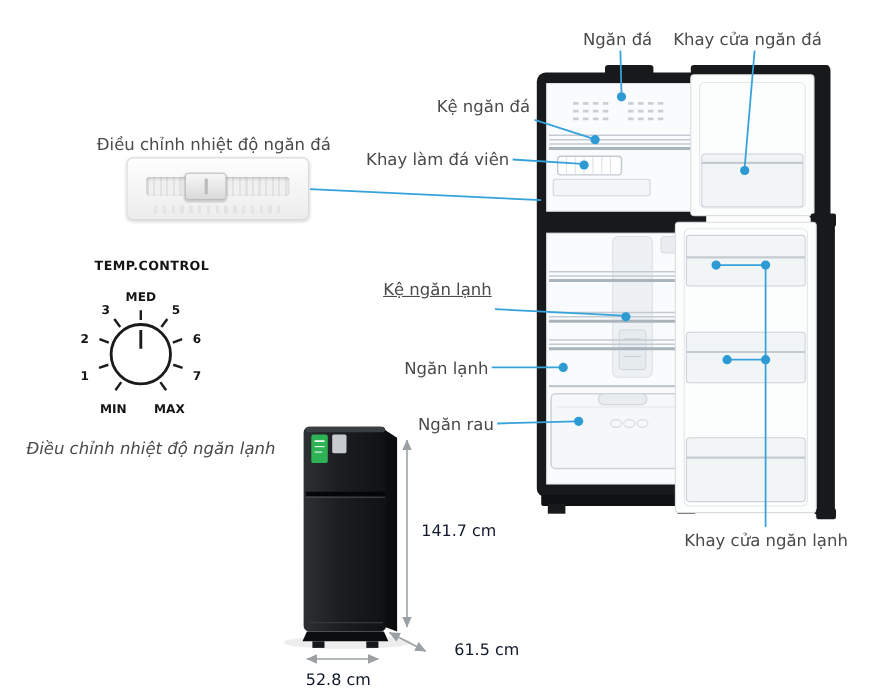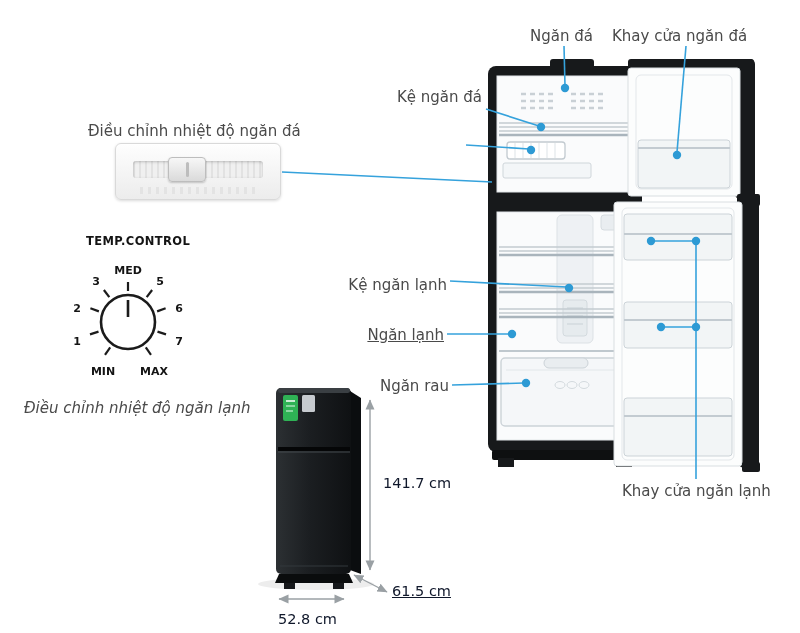--- a/index.html
+++ b/index.html
@@ -197,29 +197,30 @@
       <circle class="dot" cx="651" cy="241" r="4.2"></circle>
       <circle class="dot" cx="696" cy="241" r="4.2"></circle>
       <circle class="dot" cx="661" cy="327" r="4.2"></circle>
       <circle class="dot" cx="696" cy="327" r="4.2"></circle>
     </g>
   </svg>
 
   <div class="lbl" style="left:530px; top:27px;">Ngăn đá</div>
   <div class="lbl" style="left:612px; top:27px;">Khay cửa ngăn đá</div>
   <div class="lbl" style="right:318px; top:88px;">Kệ ngăn đá</div>
+  <div class="lbl" style="right:337px; top:136px;">Khay làm đá viên</div>
   <div class="lbl" style="left:88px; top:122px;">Điều chỉnh nhiệt độ ngăn đá</div>
-  <div class="lbl" style="right:353px; top:276px;">Kệ ngăn lạnh</div>
-  <div class="lbl" style="right:356px; top:326px;text-decoration:underline;">Ngăn lạnh</div>
+  <div class="lbl" style="right:353px; top:254px;text-decoration:underline;">Kệ ngăn lạnh</div>
+  <div class="lbl" style="right:356px; top:326px;">Ngăn lạnh</div>
   <div class="lbl" style="right:351px; top:377px;">Ngăn rau</div>
   <div class="lbl" style="left:622px; top:482px;">Khay cửa ngăn lạnh</div>
   <div class="lbl" style="left:24px; top:399px;font-style:italic;">Điều chỉnh nhiệt độ ngăn lạnh</div>
 
   <div class="dim" style="left:383px; top:475px;">141.7 cm</div>
-  <div class="dim" style="left:392px; top:583px;text-decoration:underline;">61.5 cm</div>
+  <div class="dim" style="left:413px; top:583px;">61.5 cm</div>
   <div class="dim" style="left:278px; top:600px;margin-top:11px;">52.8 cm</div>
 
   <div class="slider-box">
     <div class="slider-track"></div>
     <div class="slider-handle">
       <div class="handle-grip"></div>
     </div>
     <div class="slider-ridges"></div>
   </div>
 

